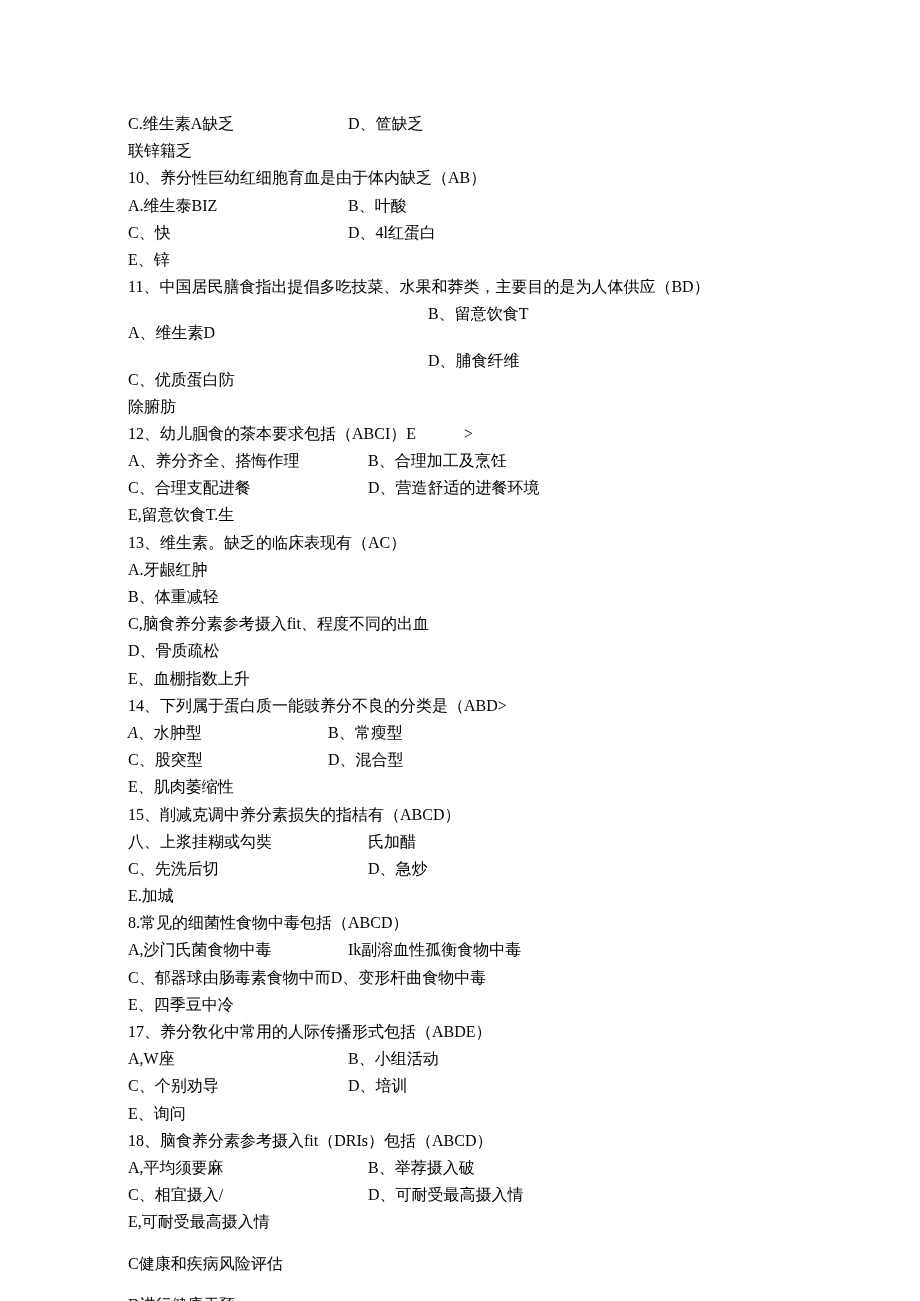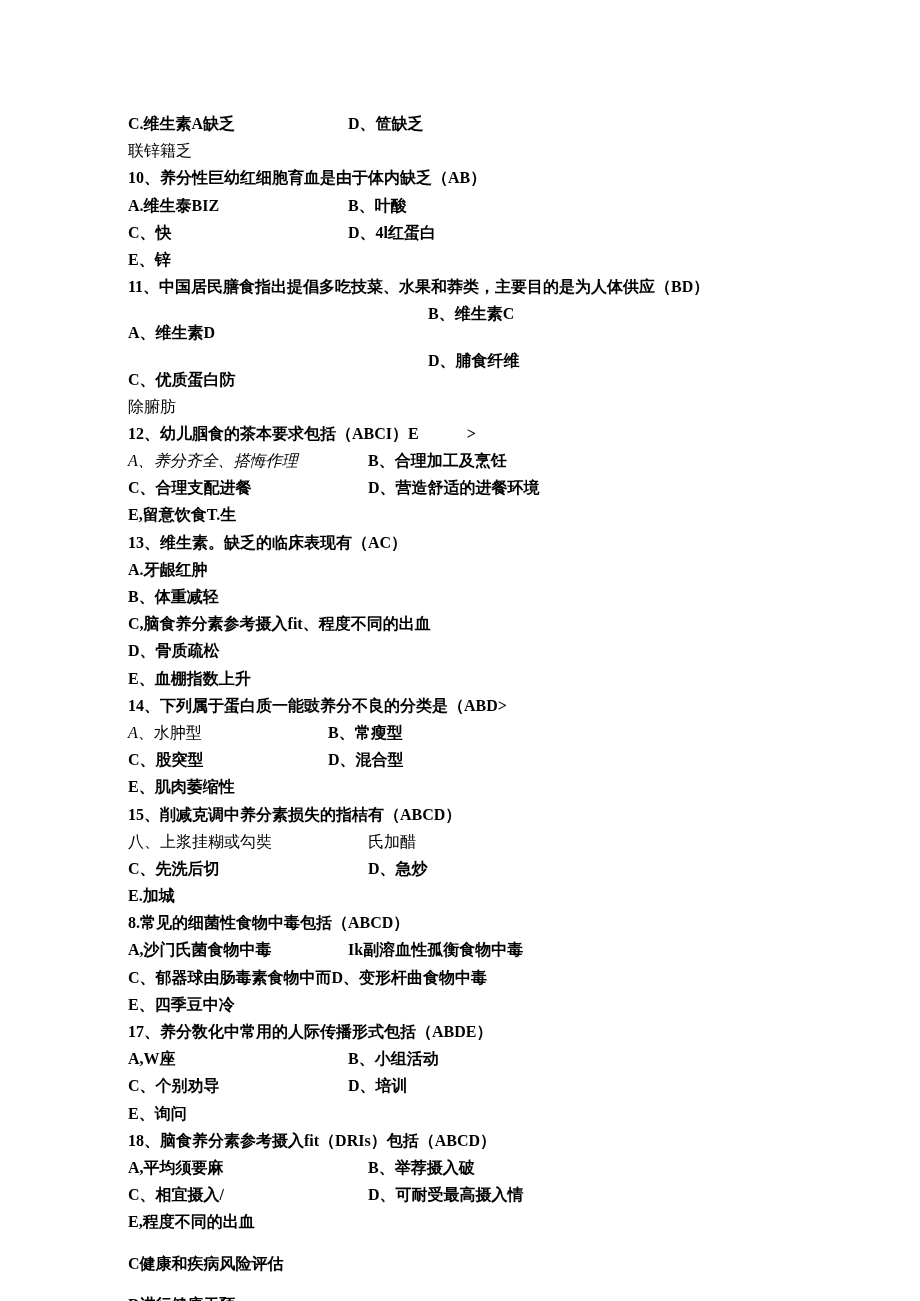--- a/index.html
+++ b/index.html
@@ -16,21 +16,21 @@
     line-height: 1.7;
   }
   .row {
     display: flex;
     flex-wrap: nowrap;
   }
   .cell {
     white-space: nowrap;
   }
   .bold, b {
-    font-weight: bold;
+    font-weight: normal;
   }
   .w200 { width: 200px; }
   .w220 { width: 220px; }
   .w240 { width: 240px; }
   .w300 { width: 300px; margin-top: 19px; }
   .spacer-top { margin-top: 14px; }
 </style>
 </head>
 <body>
 
@@ -49,35 +49,35 @@
   </div>
   <div class="row">
     <span class="cell bold w220">C、快</span>
     <span class="cell bold">D、4l红蛋白</span>
   </div>
   <div class="bold">E、锌</div>
 
   <div class="bold">11、中国居民膳食指出提倡多吃技菜、水果和莽类，主要目的是为人体供应（BD）</div>
   <div class="row">
     <span class="cell bold w300">A、维生素D</span>
-    <span class="cell bold">B、维生素C</span>
+    <span class="cell bold">B、留意饮食T</span>
   </div>
   <div class="row">
     <span class="cell bold w300">C、优质蛋白防</span>
     <span class="cell bold">D、脯食纤维</span>
   </div>
   <div>除腑肪</div>
 
   <div>
     <span class="bold">12、幼儿腘食的茶本要求包括（ABCI）E</span>
     <span style="display:inline-block;width:40px;"></span>
     <span class="bold">&gt;</span>
   </div>
   <div class="row">
-    <span class="cell w240" style="font-style:italic">A、养分齐全、搭悔作理</span>
+    <span class="cell w240" style="">A、养分齐全、搭悔作理</span>
     <span class="cell bold">B、合理加工及烹饪</span>
   </div>
   <div class="row">
     <span class="cell bold w240">C、合理支配进餐</span>
     <span class="cell bold">D、营造舒适的进餐环境</span>
   </div>
   <div class="bold">E,留意饮食T.生</div>
 
   <div class="bold">13、维生素。缺乏的临床表现有（AC）</div>
   <div class="bold">A.牙龈红肿</div>
@@ -129,18 +129,18 @@
 
   <div class="bold">18、脑食养分素参考摄入fit（DRIs）包括（ABCD）</div>
   <div class="row">
     <span class="cell bold w240">A,平均须要麻</span>
     <span class="cell bold">B、举荐摄入破</span>
   </div>
   <div class="row">
     <span class="cell bold w240">C、相宜摄入/</span>
     <span class="cell bold">D、可耐受最高摄入情</span>
   </div>
-  <div class="bold">E,程度不同的出血</div>
+  <div class="bold">E,可耐受最高摄入情</div>
 
   <div class="bold spacer-top">C健康和疾病风险评估</div>
   <div class="bold spacer-top">D进行健康干预</div>
 
 </div>
 
 </body></html>

